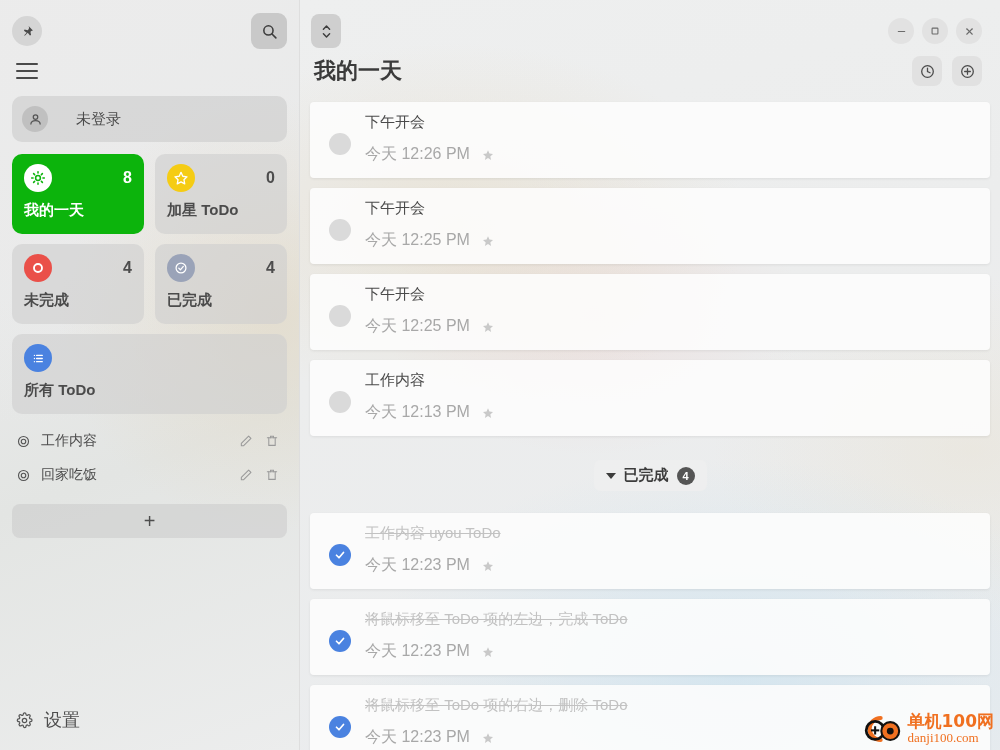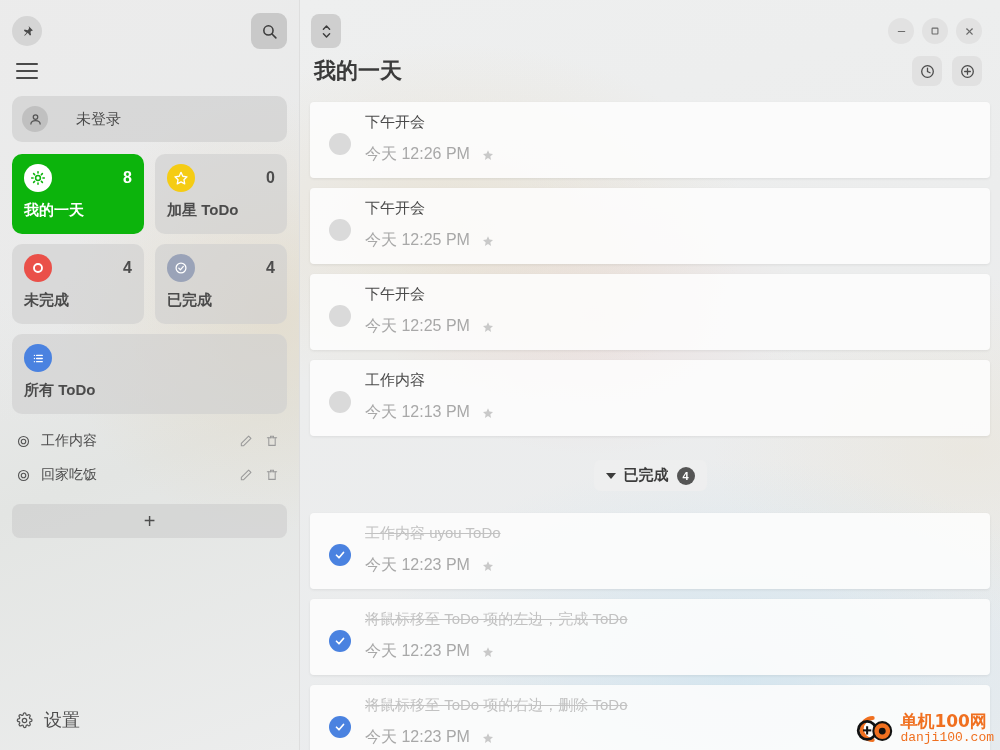--- a/index.html
+++ b/index.html
@@ -254,21 +254,21 @@
 
   
   .watermark {
     position: absolute;
     right: 6px; bottom: 4px;
     display: flex; align-items: center; gap: 4px;
     pointer-events: none;
   }
   .wm-text { display: flex; flex-direction: column; line-height: 1.05; }
   .wm-cn { font-size: 17px; color: #f07020; font-weight: bold; font-family: "DejaVu Sans", sans-serif; }
-  .wm-en { font-size: 13px; color: #f07020; font-family: Liberation Mono, monospace; }
+  .wm-en { font-size: 13px; color: #f07020; font-family: Liberation Serif, serif; }
 </style>
 </head>
 <body>
 
 <div class="app">
 
   <div class="sidebar">
 
     <div class="sb-top">
       <div class="pin-btn">

